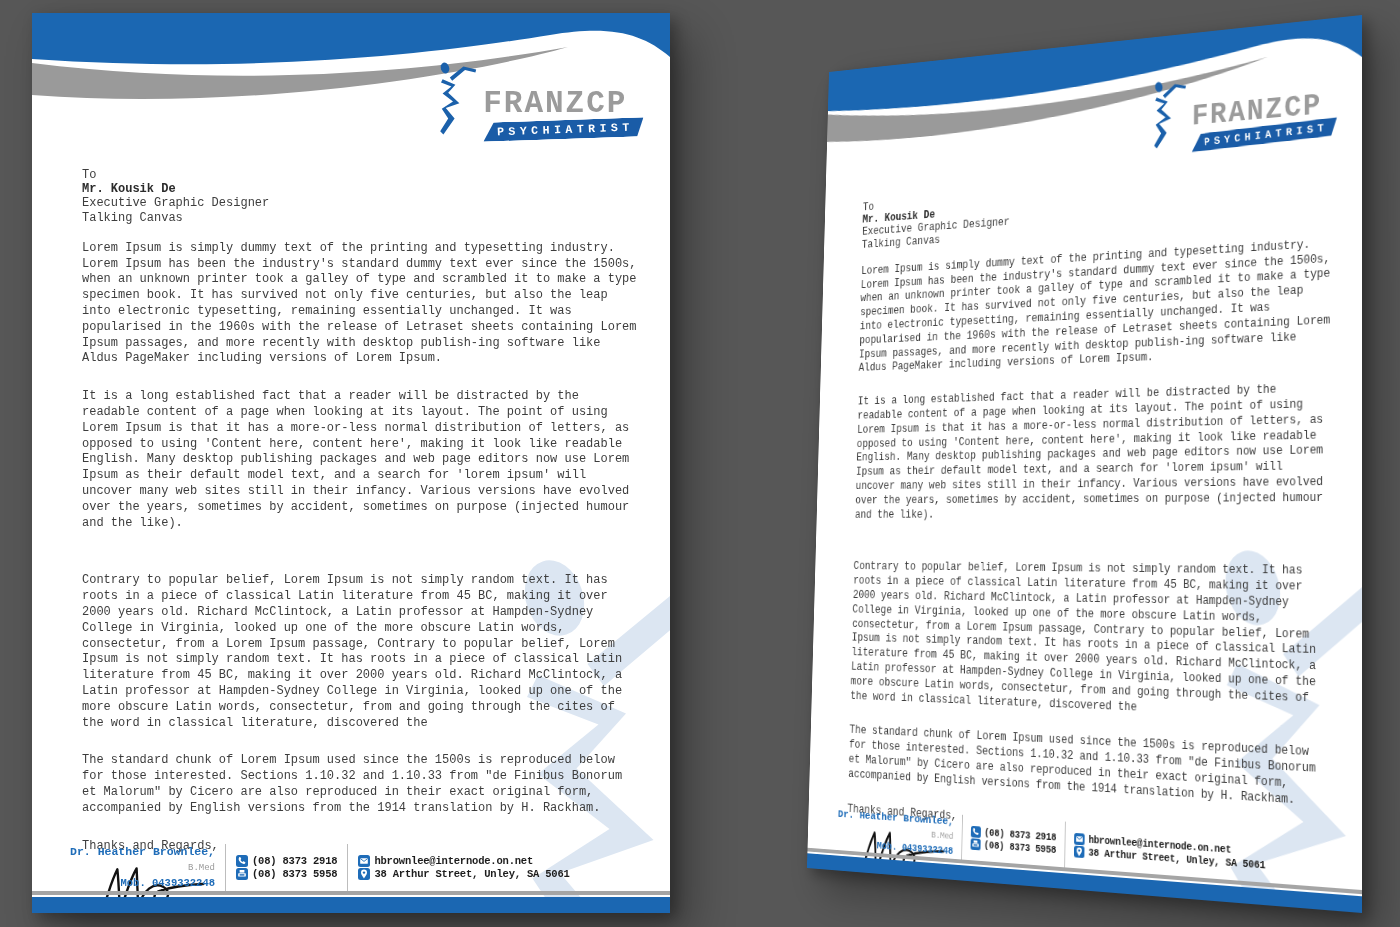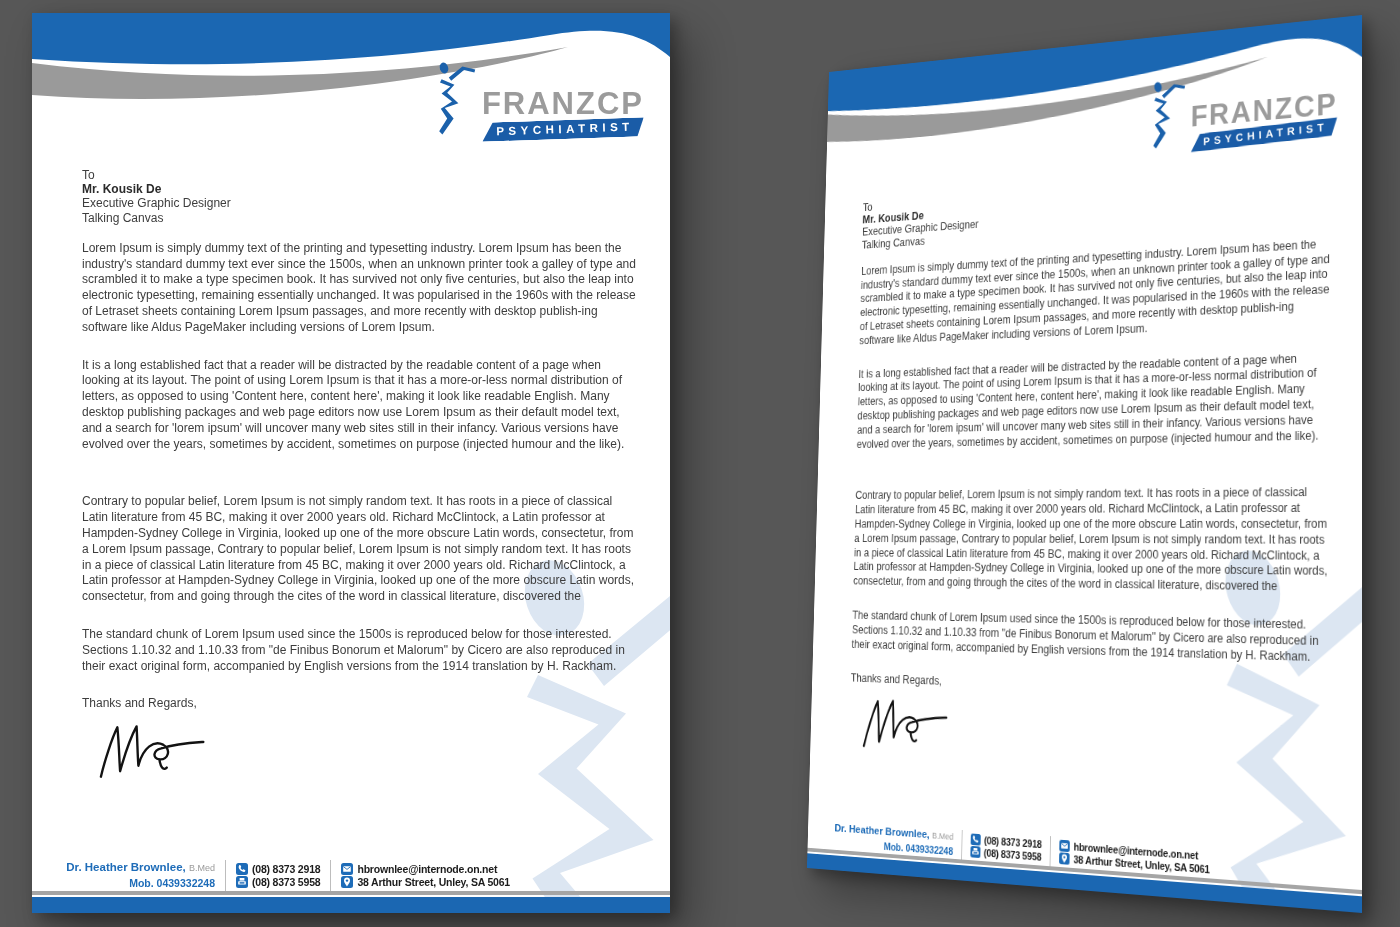--- a/index.html
+++ b/index.html
@@ -1,17 +1,17 @@
 <!DOCTYPE html>
 <html><head>
 <meta charset="utf-8">
 <style>
   html,body{margin:0;padding:0;}
   .stage{position:relative;width:1400px;height:927px;background:#575757;overflow:hidden;
-         font-family:Liberation Sans, sans-serif;}
+         font-family:Liberation Mono, monospace;}
 
   .page-wrap{position:absolute;width:638px;height:900px;}
   .page-wrap.left{left:32px;top:13px;}
   
   .page-wrap.right{left:0;top:0;transform-origin:0 0;
     transform: matrix3d(0.59718,-0.09197,0,-0.00017492, -0.05999,0.84621,0,-0.00004404, 0,0,1,0, 829,72,0,1);}
 
   .page{position:relative;width:638px;height:900px;background:#ffffff;overflow:hidden;
         box-shadow:6px 6px 14px rgba(0,0,0,.30), 20px 22px 42px rgba(0,0,0,.32);}
 

